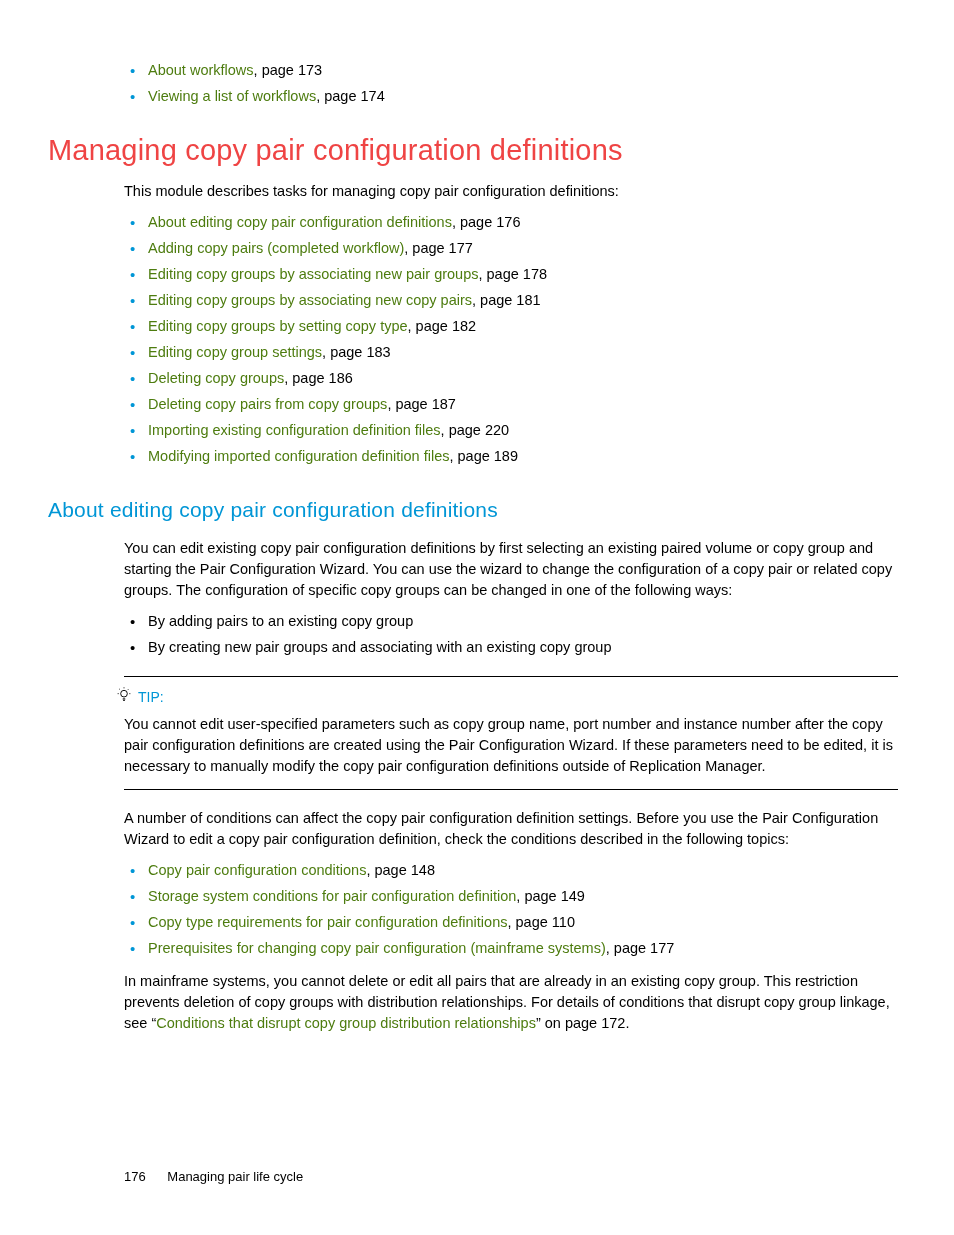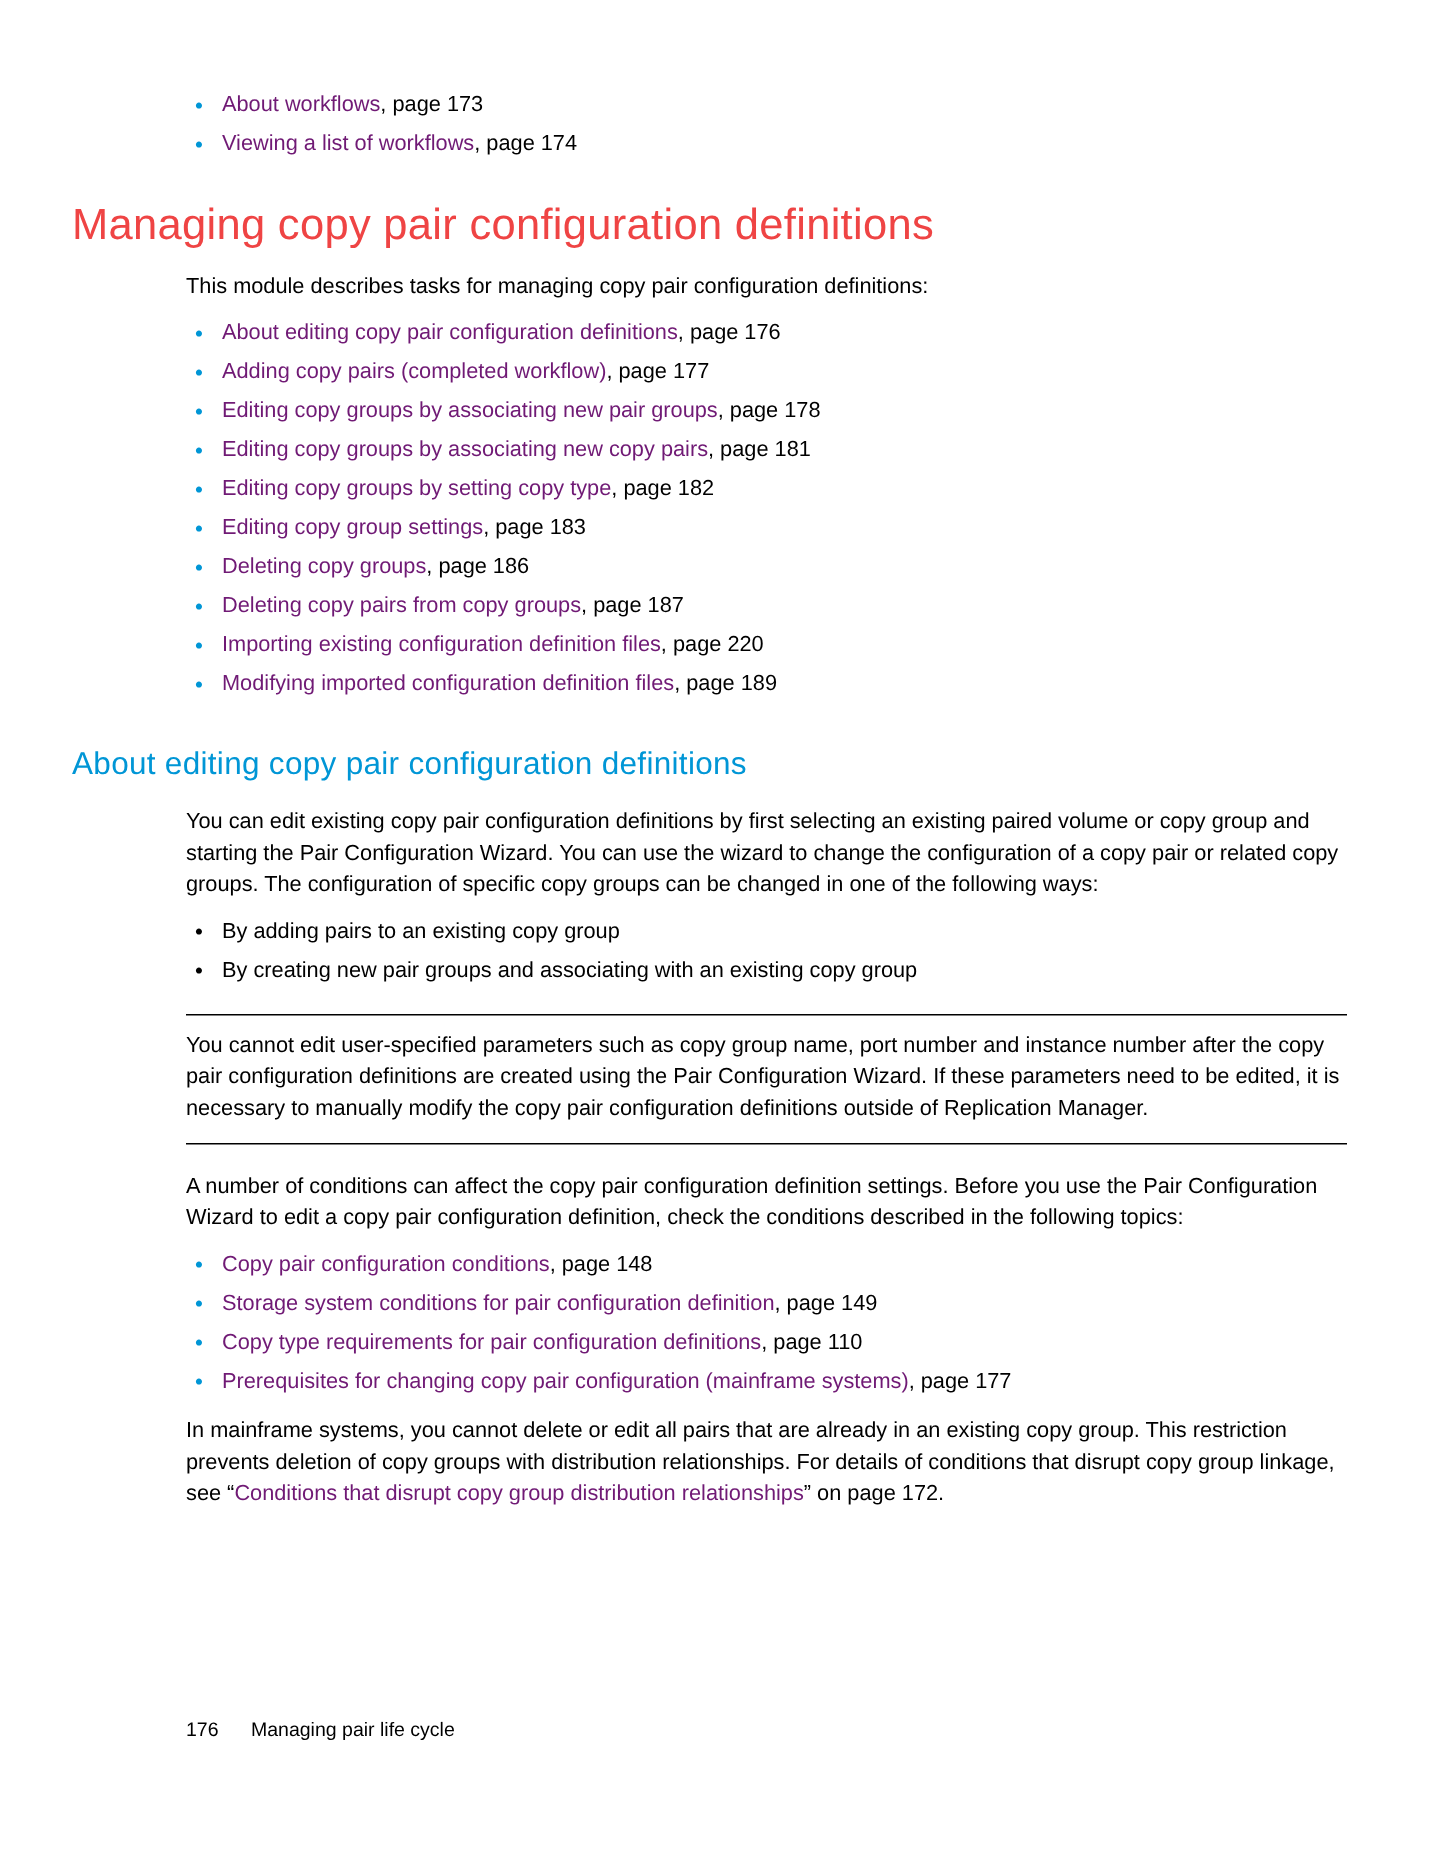--- a/index.html
+++ b/index.html
@@ -57,21 +57,21 @@
     position: absolute;
     left: 6px;
     top: 0;
     font-size: 15px;
   }
   ul.plain-bullets li::before {
     content: "•";
     color: #000;
   }
   a.doclink {
-    color: #701a75;
+    color: #4d7c0f;
     text-decoration: none;
   }
   .tip-block {
     border-top: 1px solid #000;
     border-bottom: 1px solid #000;
     margin: 18px 0 18px 0;
     padding: 10px 0 12px 0;
   }
   .tip-head {
     color: #0096d6;
@@ -84,21 +84,21 @@
   }
   .tip-icon svg {
     width: 16px;
     height: 16px;
     fill: none;
     stroke: #000;
     stroke-width: 1.4;
   }
   .footer {
     position: absolute;
-    bottom: 72px;
+    bottom: 48px;
     left: 124px;
     font-size: 13px;
   }
   .footer .pagenum { margin-right: 18px; }
 </style>
 </head>
 <body>
 
 <div class="page">
 
@@ -132,20 +132,36 @@
 
   <div class="content-indent">
     <p>You can edit existing copy pair configuration definitions by first selecting an existing paired volume or copy group and starting the Pair Configuration Wizard. You can use the wizard to change the configuration of a copy pair or related copy groups. The configuration of specific copy groups can be changed in one of the following ways:</p>
 
     <ul class="bullets plain-bullets">
       <li>By adding pairs to an existing copy group</li>
       <li>By creating new pair groups and associating with an existing copy group</li>
     </ul>
 
     <div class="tip-block">
+      <div class="tip-head">
+        <span class="tip-icon">
+          <svg viewBox="0 0 24 24">
+            <circle cx="12" cy="10" r="5"></circle>
+            <line x1="12" y1="2" x2="12" y2="0.5"></line>
+            <line x1="12" y1="18" x2="12" y2="17"></line>
+            <line x1="4" y1="10" x2="2.5" y2="10"></line>
+            <line x1="21.5" y1="10" x2="20" y2="10"></line>
+            <line x1="6" y1="4" x2="5" y2="3"></line>
+            <line x1="19" y1="3" x2="18" y2="4"></line>
+            <line x1="10" y1="18" x2="14" y2="18"></line>
+            <line x1="10.5" y1="20" x2="13.5" y2="20"></line>
+          </svg>
+        </span>
+        <span>TIP:</span>
+      </div>
       <div>You cannot edit user-specified parameters such as copy group name, port number and instance number after the copy pair configuration definitions are created using the Pair Configuration Wizard. If these parameters need to be edited, it is necessary to manually modify the copy pair configuration definitions outside of Replication Manager.</div>
     </div>
 
     <p>A number of conditions can affect the copy pair configuration definition settings. Before you use the Pair Configuration Wizard to edit a copy pair configuration definition, check the conditions described in the following topics:</p>
 
     <ul class="bullets">
       <li><a class="doclink">Copy pair configuration conditions</a><span>, page 148</span></li>
       <li><a class="doclink">Storage system conditions for pair configuration definition</a><span>, page 149</span></li>
       <li><a class="doclink">Copy type requirements for pair configuration definitions</a><span>, page 110</span></li>
       <li><a class="doclink">Prerequisites for changing copy pair configuration (mainframe systems)</a><span>, page 177</span></li>

